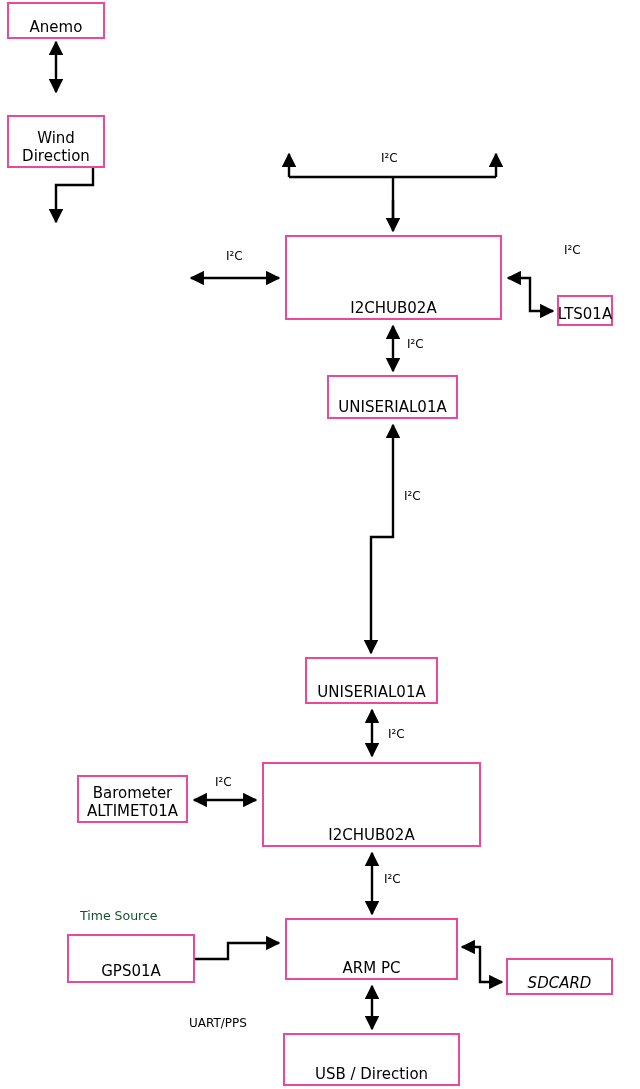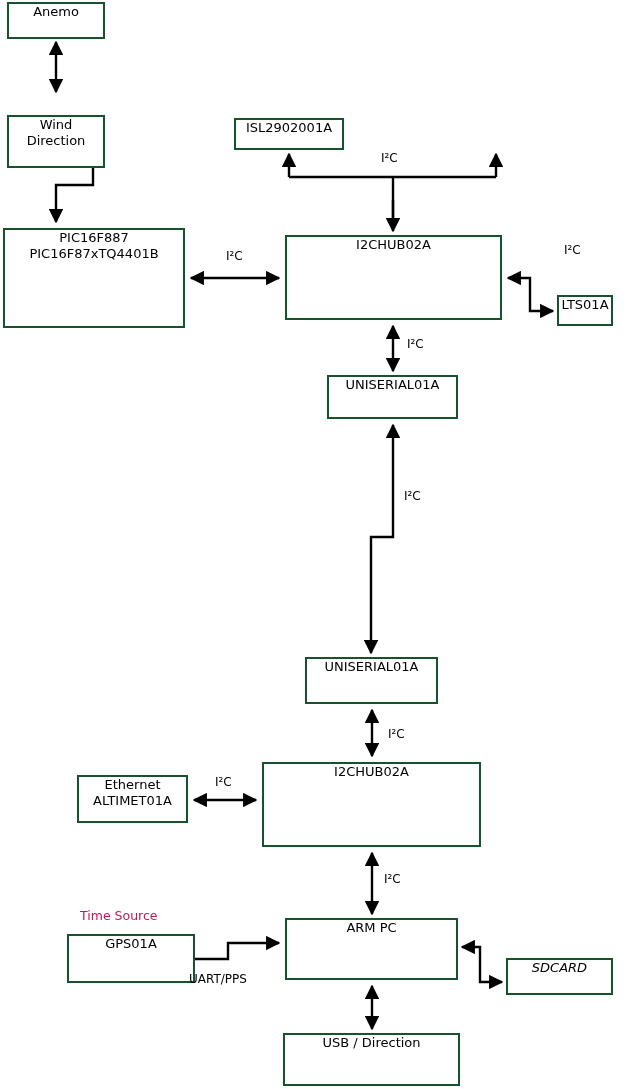--- a/index.html
+++ b/index.html
@@ -18,47 +18,47 @@
   #wires {
     position: absolute;
     left: 0;
     top: 0;
     width: 640px;
     height: 1089px;
   }
   .node {
     position: absolute;
     box-sizing: border-box;
-    border: 2px solid #14532d;
+    border: 2px solid #ec4899;
     background: #ffffff;
     display: flex;
-    align-items: flex-start;
+    align-items: flex-end;
     justify-content: center;
     text-align: center;
-    font-size: 13px;
+    font-size: 15px;
     line-height: 1.25;
     color: #000000;
     z-index: 2;
   }
   .node .node-label {
     white-space: pre-line;
     padding: 0 4px;
   }
   .edge-label {
     position: absolute;
     font-size: 12px;
     color: #000000;
     white-space: nowrap;
     z-index: 3;
     background: transparent;
   }
   .free-label {
     position: absolute;
     font-size: 12.5px;
-    color: #be185d;
+    color: #14532d;
     white-space: nowrap;
     z-index: 3;
   }
 </style>
 </head>
 <body>
 
 <div id="diagram-root">
 
   <svg id="wires" viewBox="0 0 640 1089" width="640" height="1089" xmlns="http://www.w3.org/2000/svg">
@@ -109,48 +109,41 @@
 
   <div class="node" style="left:7px;  top:2px;    width:98px;  height:37px;">
     <span class="node-label">Anemo</span>
   </div>
 
   <div class="node" style="left:7px;  top:95px;   width:98px;  height:53px;margin-top:20px;">
     <span class="node-label">Wind
 Direction</span>
   </div>
 
-  <div class="node" style="left:3px;  top:228px;  width:182px; height:100px;">
-    <span class="node-label">PIC16F887
-PIC16F87xTQ4401B</span>
-  </div>
 
-  <div class="node" style="left:234px;top:118px;  width:110px; height:32px;">
-    <span class="node-label">ISL2902001A</span>
-  </div>
 
 
   <div class="node" style="left:285px;top:235px;  width:217px; height:85px;">
     <span class="node-label">I2CHUB02A</span>
   </div>
 
   <div class="node" style="left:557px;top:295px;  width:56px;  height:31px;">
     <span class="node-label">LTS01A</span>
   </div>
 
   <div class="node" style="left:327px;top:375px;  width:131px; height:44px;">
     <span class="node-label">UNISERIAL01A</span>
   </div>
 
   <div class="node" style="left:305px;top:657px;  width:133px; height:47px;">
     <span class="node-label">UNISERIAL01A</span>
   </div>
 
   <div class="node" style="left:77px; top:775px;  width:111px; height:48px;">
-    <span class="node-label">Ethernet
+    <span class="node-label">Barometer
 ALTIMET01A</span>
   </div>
 
   <div class="node" style="left:262px;top:762px;  width:219px; height:85px;">
     <span class="node-label">I2CHUB02A</span>
   </div>
 
   <div class="node" style="left:67px; top:934px;  width:128px; height:49px;">
     <span class="node-label">GPS01A</span>
   </div>
@@ -176,17 +169,17 @@
   <div class="edge-label" style="left:407px;top:337px;">I²C</div>
 
   <div class="edge-label" style="left:404px;top:489px;">I²C</div>
 
   <div class="edge-label" style="left:388px;top:727px;">I²C</div>
 
   <div class="edge-label" style="left:215px;top:775px;">I²C</div>
 
   <div class="edge-label" style="left:384px;top:872px;">I²C</div>
 
-  <div class="edge-label" style="left:189px;top:972px;">UART/PPS</div>
+  <div class="edge-label" style="left:189px;top:1016px;">UART/PPS</div>
 
   <div class="free-label" style="left:80px;top:908px;">Time Source</div>
 
 </div>
 
 </body></html>

